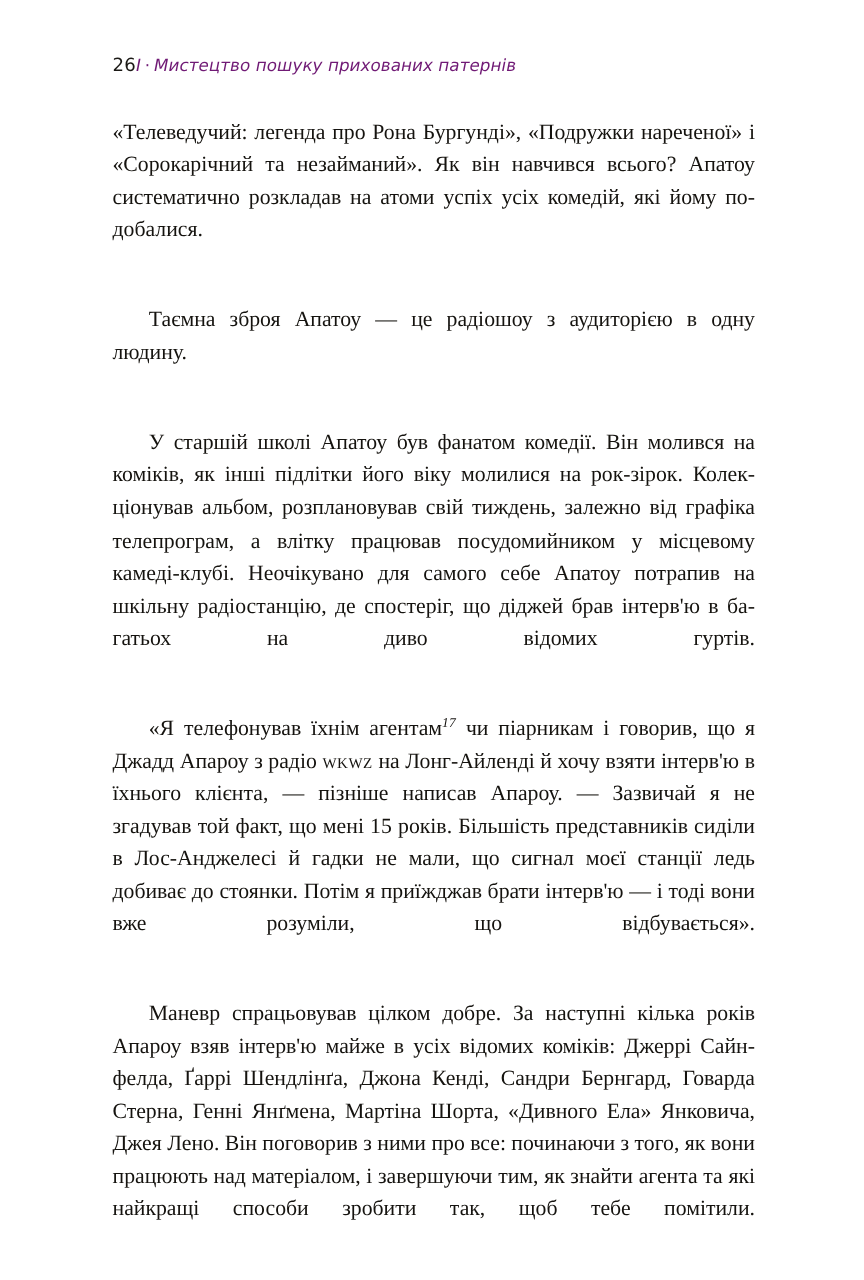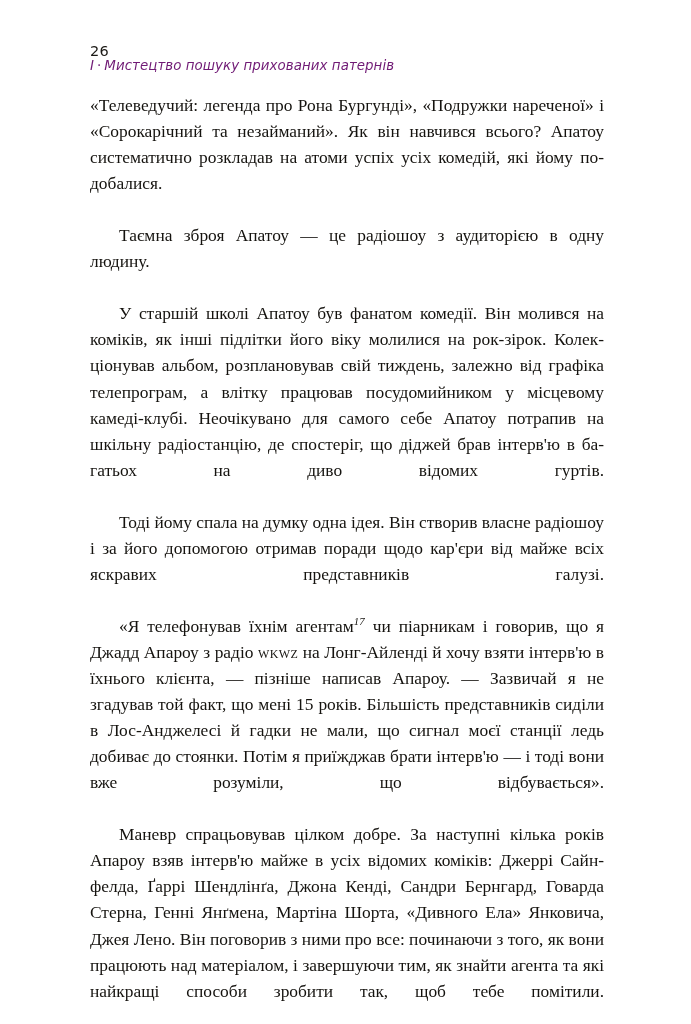--- a/index.html
+++ b/index.html
@@ -26,22 +26,21 @@
 
   
   .running-head {
     position: absolute;
     left: 90px;
     top: 46px;
     width: 513px;
     height: 26px;
     display: flex;
     align-items: baseline;
-    justify-content: flex-end;
-    flex-direction: column;
+    justify-content: flex-start;
   }
   .folio {
     font-family: "DejaVu Sans", "Liberation Sans", sans-serif;
     font-size: 14.5px;
     letter-spacing: 0.2px;
     color: #1b1915;
     line-height: 1;
   }
   .head-title {
     font-family: "DejaVu Sans", "Liberation Sans", sans-serif;
@@ -74,20 +73,21 @@
     line-height: 26.05px;
     text-align: justify;
     text-justify: inter-word;
     text-indent: 0;
     hyphens: manual;
     -webkit-hyphens: manual;
     word-spacing: -0.1px;
   }
   p.para.indent {
     text-indent: 29px;
+    margin-top: 20px;
   }
   
   p.para::after {
     content: "";
     display: inline-block;
     width: 100%;
   }
 
   sup.fn {
     font-size: 0.62em;
@@ -116,21 +116,20 @@
   </div>
 
   <div class="textblock">
 
     <p class="para">«Телеведучий: легенда про Рона Бургунді», «Подружки нареченої» і «Сорокарічний та незайманий». Як він навчився всього? Апатоу систематично розкладав на атоми успіх усіх комедій, які йому по­добалися.</p>
 
     <p class="para indent">Таємна зброя Апатоу — це радіошоу з аудиторією в одну людину.</p>
 
     <p class="para indent">У старшій школі Апатоу був фанатом комедії. Він молився на коміків, як інші підлітки його віку молилися на рок-зірок. Колек­ціонував альбом, розплановував свій тиждень, залежно від гра­фіка телепрограм, а влітку працював посудомийником у місцево­му камеді-клубі. Неочікувано для самого себе Апатоу потрапив на шкільну радіостанцію, де спостеріг, що діджей брав інтерв'ю в ба­гатьох на диво відомих гуртів.</p>
 
-    <p class="para indent">Тоді йому спала на думку одна ідея. Він створив власне радіо­шоу і за його допомогою отримав поради щодо кар'єри від майже всіх яскравих представників галузі.</p>
 
     <p class="para indent">
       <span>«Я телефонував їхнім агентам</span><sup class="fn">17</sup><span> чи піарникам і говорив, що я Джадд Апароу з радіо </span><span class="smallcaps">WKWZ</span><span> на Лонг-Айленді й хочу взяти ін­терв'ю в їхнього клієнта, — пізніше написав Апароу. — Зазвичай я не згадував той факт, що мені 15 років. Більшість представни­ків сиділи в Лос-Анджелесі й гадки не мали, що сигнал моєї стан­ції ледь добиває до стоянки. Потім я приїжджав брати інтерв'ю — і тоді вони вже розуміли, що відбувається».</span>
     </p>
 
     <p class="para indent">Маневр спрацьовував цілком добре. За наступні кілька років Апароу взяв інтерв'ю майже в усіх відомих коміків: Джеррі Сайн­фелда, Ґаррі Шендлінґа, Джона Кенді, Сандри Бернгард, Говар­да Стерна, Генні Янґмена, Мартіна Шорта, «Дивного Ела» Янко­вича, Джея Лено. Він поговорив з ними про все: починаючи з того, як вони працюють над матеріалом, і завершуючи тим, як знайти агента та які найкращі способи зробити так, щоб тебе помітили.</p>
 
   </div>
 
 </div>

